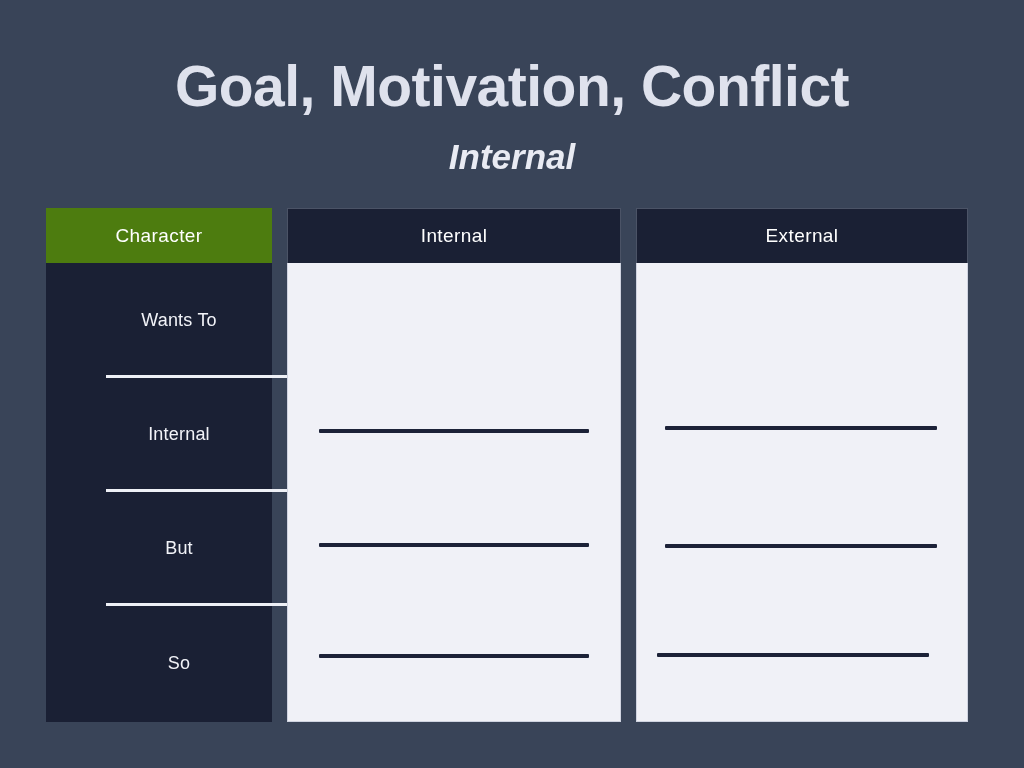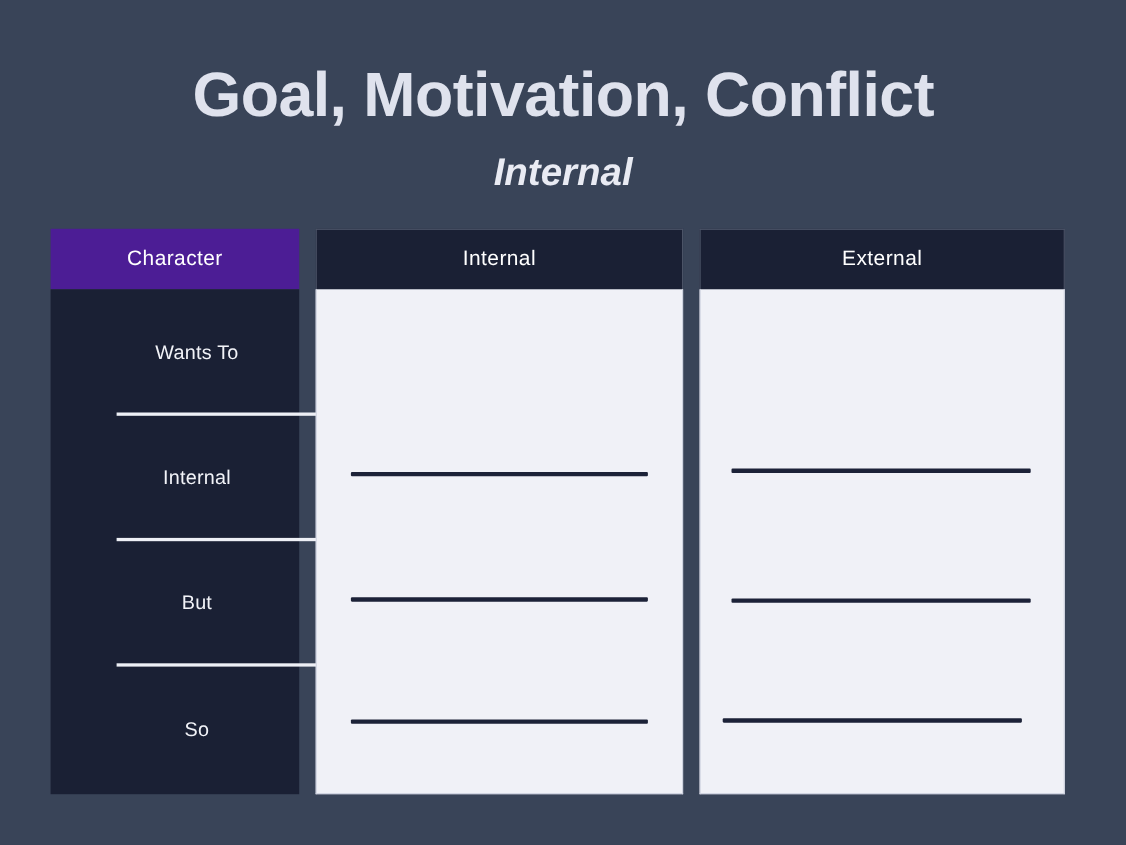--- a/index.html
+++ b/index.html
@@ -62,21 +62,21 @@
     box-sizing: border-box;
     width: 100%;
     height: 55px;
     display: flex;
     align-items: center;
     justify-content: center;
     font-size: 19px;
     letter-spacing: 0.4px;
     color: #ffffff;
   }
-  .col-header.blue   { background: #4c1d95; }
+  .col-header.blue   { background: #4d7c0f; }
   .col-header.navy   { background: #1a2034; border: 1px solid #4b5366; border-bottom: none; }
 
   .col-body {
     box-sizing: border-box;
     width: 100%;
     padding-left: 40px;
   }
   .col-body.navy {
     background: #1a2034;
     position: relative;

